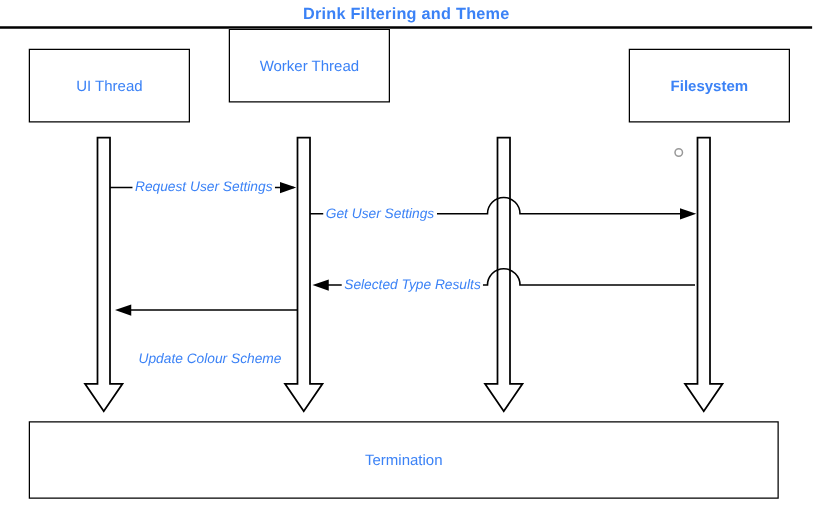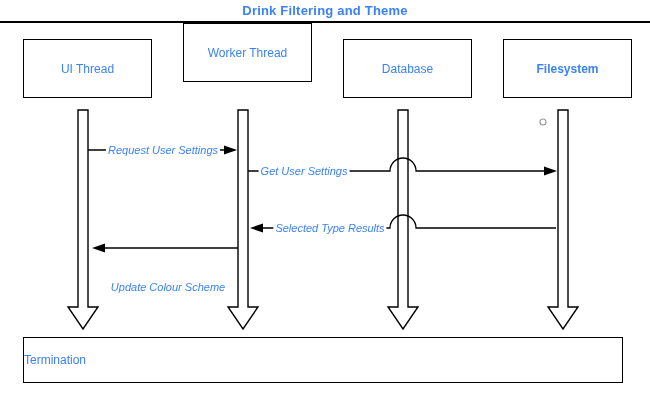--- a/index.html
+++ b/index.html
@@ -30,23 +30,23 @@
     position:absolute;transform:translate(-50%,-50%);
     background:#fff;padding:0 2px;font-size:11px;white-space:nowrap;
     line-height:14px;
     font-style:italic;
   }
   .msg-1{left:163px;top:150px;}
   .msg-2{left:304px;top:171px;}
   .msg-3{left:330px;top:228px;}
   .msg-4{left:168px;top:248px;margin-top:39px;}
   .term{
-    position:absolute;left:23px;top:337px;width:600px;height:46px;
+    position:absolute;left:23px;top:337px;width:600px;height:62px;
     box-sizing:border-box;border:1.5px solid #000;background:#fff;
-    display:flex;align-items:center;justify-content:flex-start;font-size:12px;
+    display:flex;align-items:center;justify-content:center;font-size:12px;
   }
 </style>
 </head>
 <body>
 
 <div class="canvas">
 
   <div class="title">Drink Filtering and Theme</div>
   <div class="title-rule"></div>
 
@@ -71,23 +71,20 @@
     <path d="M104 248 H238" fill="none" stroke="#000000" stroke-width="1.3"></path>
     <path d="M92 248 L105 243.5 L105 252.5 Z" fill="#000000"></path>
   </svg>
 
   <div class="node node-1">
     <span>UI Thread</span>
   </div>
   <div class="node node-2">
     <span>Worker Thread</span>
   </div>
-  <div class="node node-3">
-    <span>Database</span>
-  </div>
   <div class="node node-4">
     <span>Filesystem</span>
   </div>
 
   <div class="msg msg-1">Request User Settings</div>
   <div class="msg msg-2">Get User Settings</div>
   <div class="msg msg-3">Selected Type Results</div>
   <div class="msg msg-4">Update Colour Scheme</div>
 
   <div class="term">

